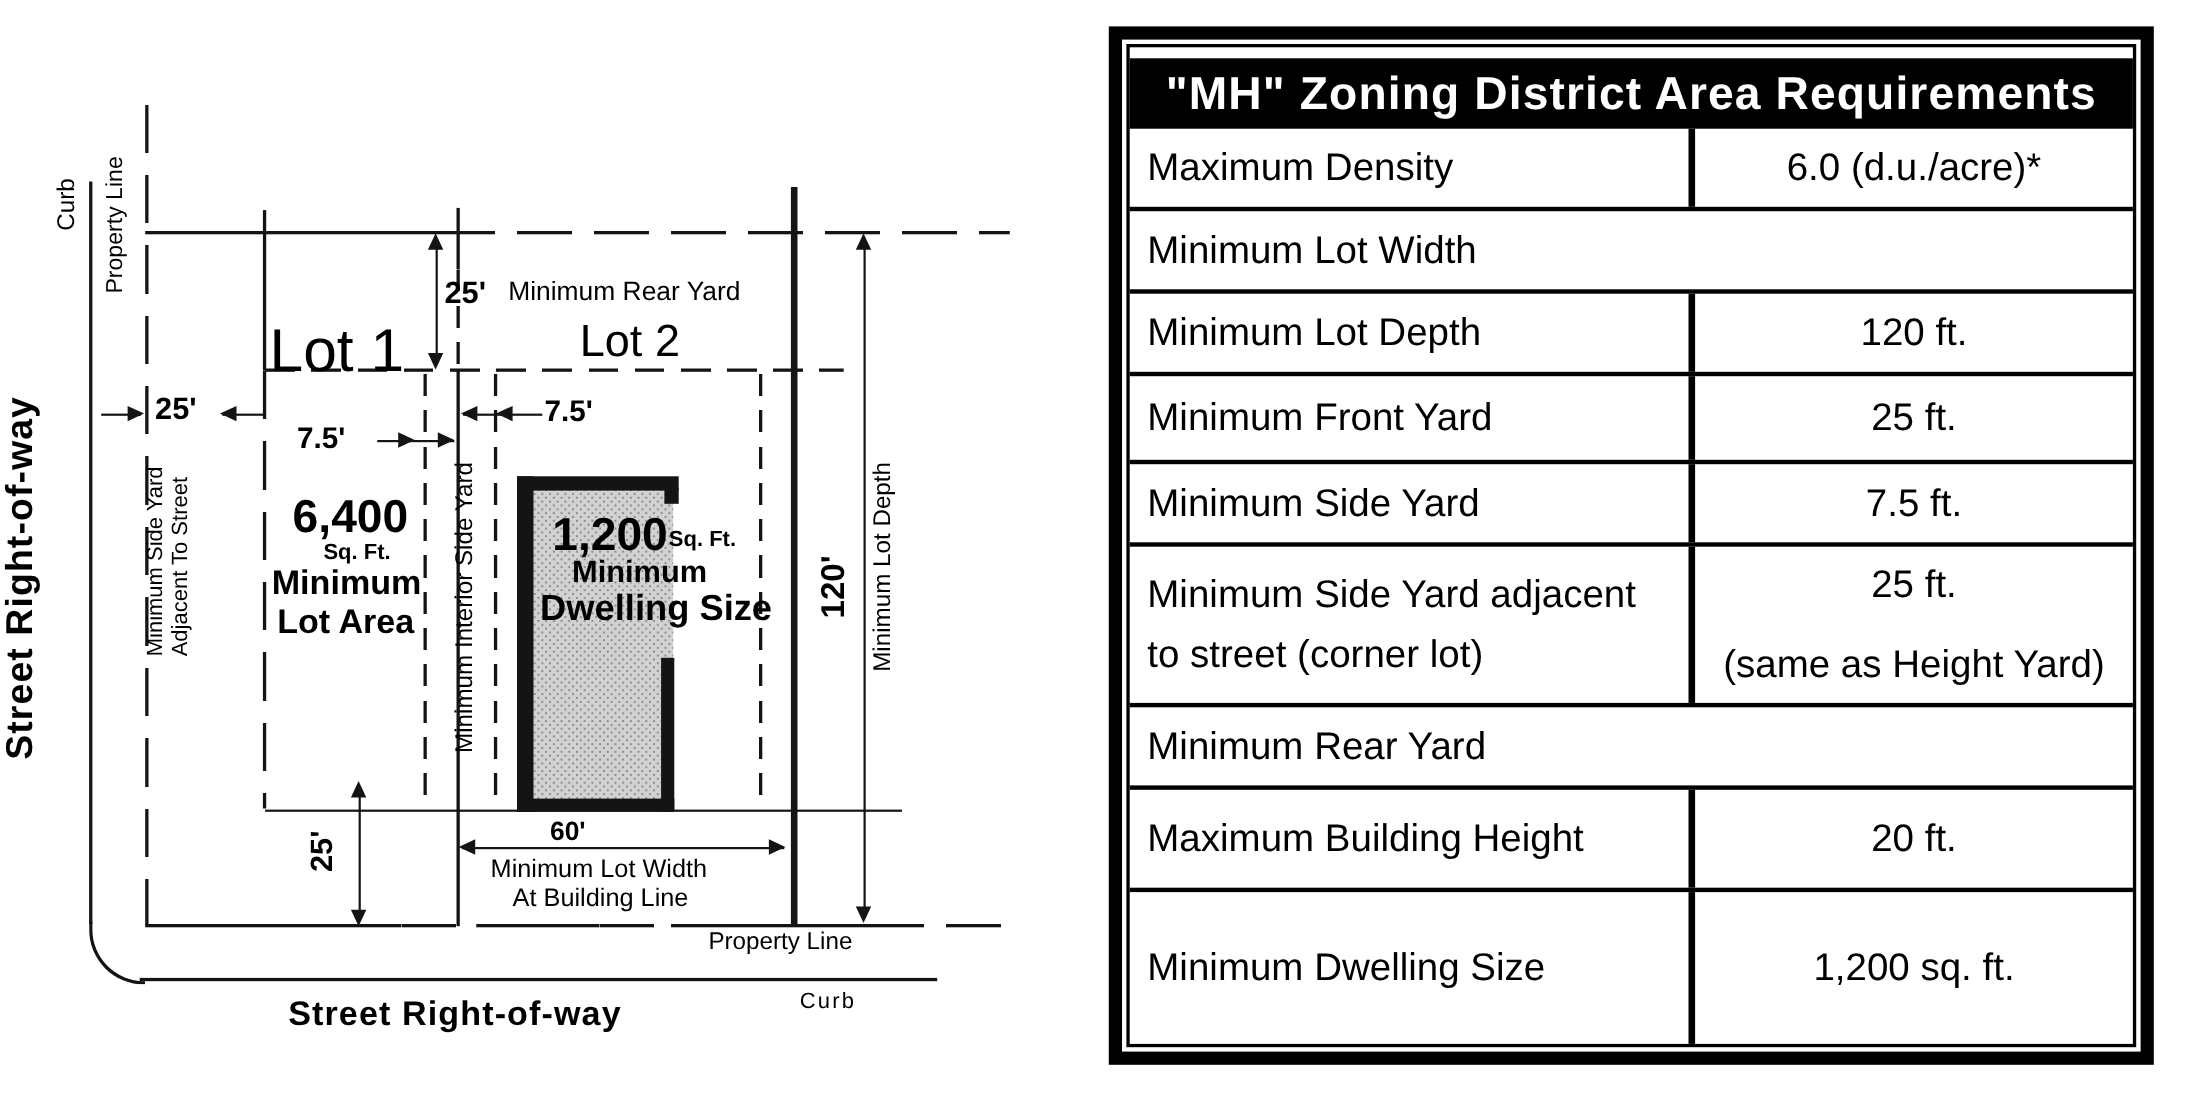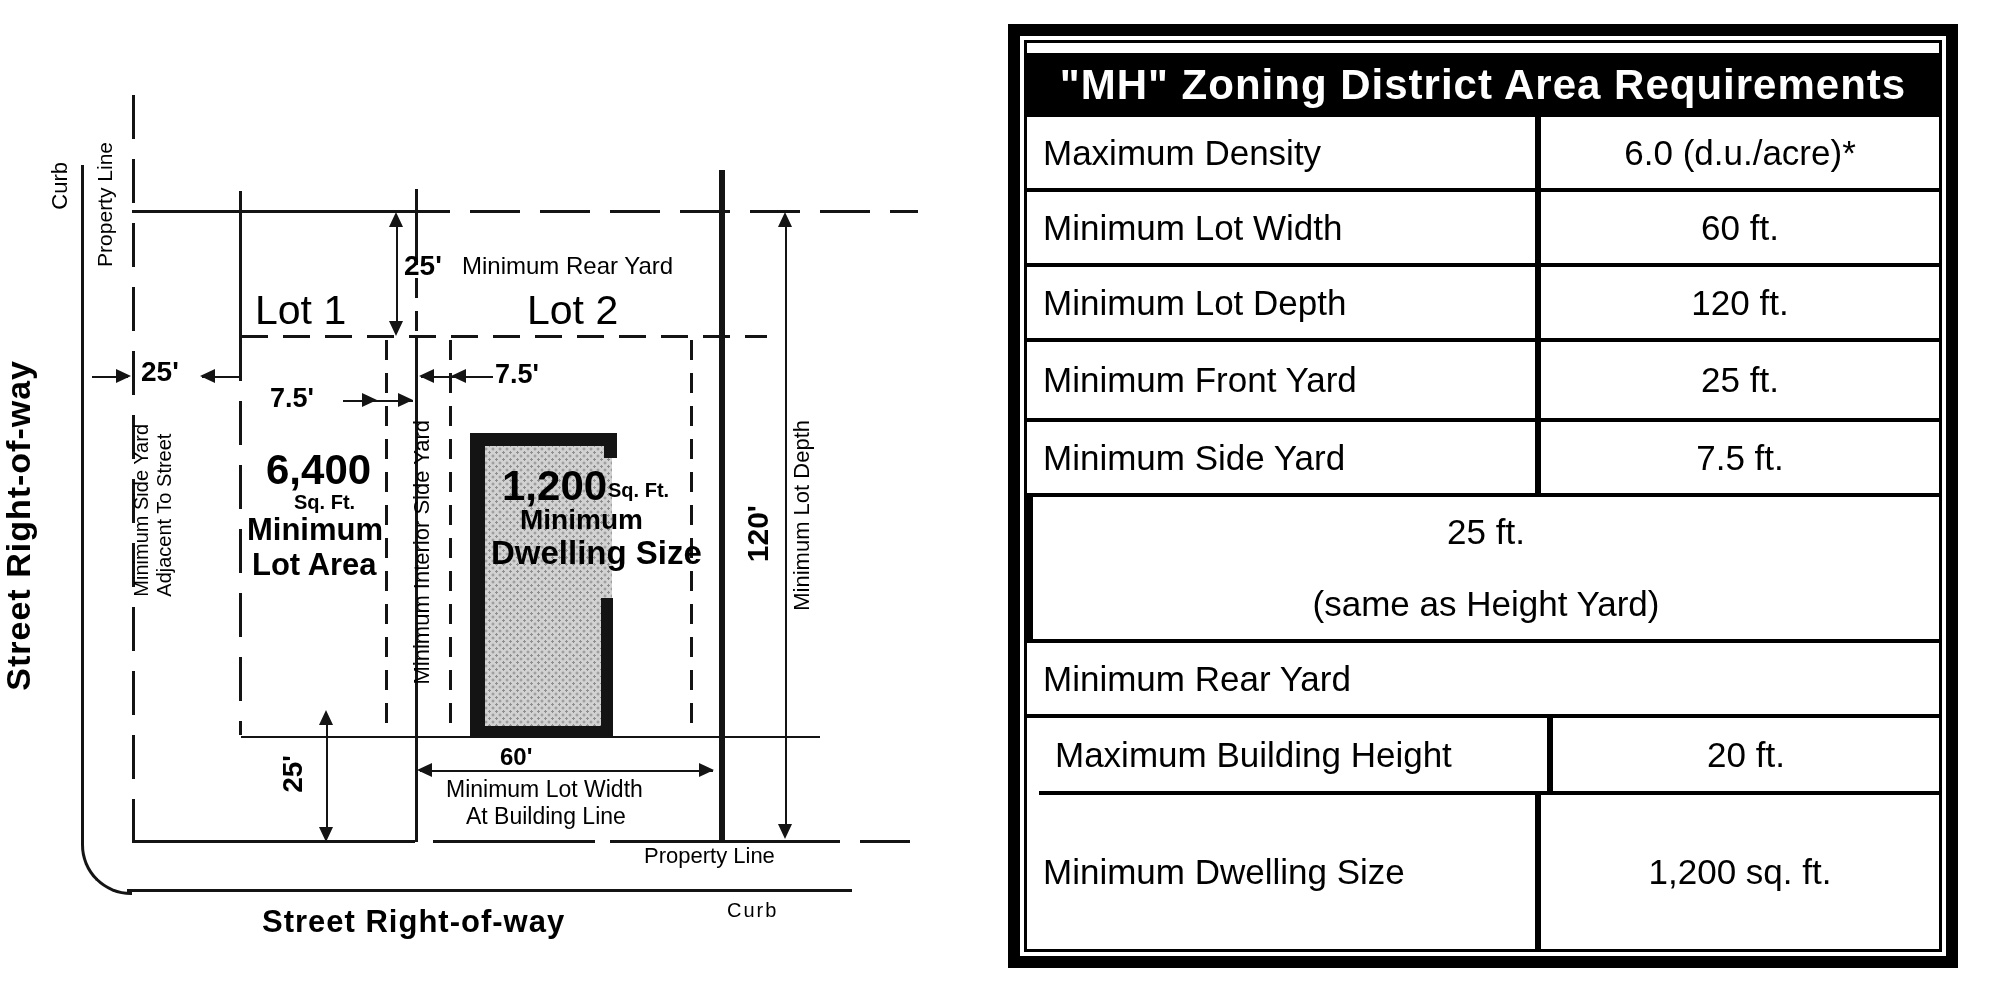--- a/index.html
+++ b/index.html
@@ -103,21 +103,21 @@
     <div class="ab tl" style="left:417px;top:763px;"></div>
     <div class="ab tr" style="left:699px;top:763px;"></div>
 
     <div class="ab sv" style="left:785px;top:221px;width:2px;height:605px;"></div>
     <div class="ab tu" style="left:778px;top:212px;"></div>
     <div class="ab td" style="left:778px;top:824px;"></div>
 
     <div class="t vt b" style="left:0;top:360px;font-size:34px;letter-spacing:1px;">Street Right-of-way</div>
     <div class="t vt" style="left:48px;top:162px;font-size:22px;">Curb</div>
     <div class="t vt" style="left:94px;top:142px;font-size:21px;">Property Line</div>
-    <div class="t" style="left:255px;top:289px;font-size:41px;">Lot 1</div>
+    <div class="t" style="left:245px;top:289px;font-size:55px;">Lot 1</div>
     <div class="t" style="left:527px;top:289px;font-size:41px;">Lot 2</div>
     <div class="t b" style="left:404px;top:251px;font-size:28px;">25'</div>
     <div class="t" style="left:462px;top:253px;font-size:24px;">Minimum Rear Yard</div>
     <div class="t b" style="left:141px;top:357px;font-size:28px;">25'</div>
     <div class="t vt" style="left:130px;top:424px;font-size:20px;line-height:23px;"><span>Minimum Side Yard</span><br><span>Adjacent To Street</span></div>
     <div class="t b" style="left:270px;top:384px;font-size:27px;">7.5'</div>
     <div class="t b" style="left:495px;top:360px;font-size:27px;">7.5'</div>
     <div class="t vt" style="left:410px;top:420px;font-size:22px;">Minimum Interior Side Yard</div>
     <div class="t b" style="left:266px;top:448px;font-size:42px;">6,400</div>
     <div class="t b" style="left:294px;top:492px;font-size:20px;">Sq. Ft.</div>
@@ -149,23 +149,20 @@
               <span class="ln1">Maximum Density</span>
             </div>
           <div class="zc zv">
               <span class="ln1">6.0 (d.u./acre)*</span>
             </div>
         </div>
         <div class="zrow" style="height:75px;">
           <div class="zc zl">
               <span class="ln1">Minimum Lot Width</span>
             </div>
-          <div class="zc zv">
-              <span class="ln1">60 ft.</span>
-            </div>
         </div>
         <div class="zrow" style="height:75px;">
           <div class="zc zl">
               <span class="ln1">Minimum Lot Depth</span>
             </div>
           <div class="zc zv">
               <span class="ln1">120 ft.</span>
             </div>
         </div>
         <div class="zrow" style="height:80px;">
@@ -178,31 +175,35 @@
         </div>
         <div class="zrow" style="height:75px;">
           <div class="zc zl">
               <span class="ln1">Minimum Side Yard</span>
             </div>
           <div class="zc zv">
               <span class="ln1">7.5 ft.</span>
             </div>
         </div>
         <div class="zrow tall" style="height:146px;">
+          <div class="zc zl">
+              <span class="ln1">Minimum Side Yard adjacent</span>
+              <span class="ln2">to street (corner lot)</span>
+            </div>
           <div class="zc zv">
               <span class="ln1">25 ft.</span>
               <span class="ln2">(same as Height Yard)</span>
             </div>
         </div>
         <div class="zrow" style="height:75px;">
           <div class="zc zl">
               <span class="ln1">Minimum Rear Yard</span>
             </div>
         </div>
-        <div class="zrow" style="height:77px;margin-left:12px;">
+        <div class="zrow" style="height:93px;">
           <div class="zc zl">
               <span class="ln1">Maximum Building Height</span>
             </div>
           <div class="zc zv">
               <span class="ln1">20 ft.</span>
             </div>
         </div>
         <div class="zrow">
           <div class="zc zl">
               <span class="ln1">Minimum Dwelling Size</span>

